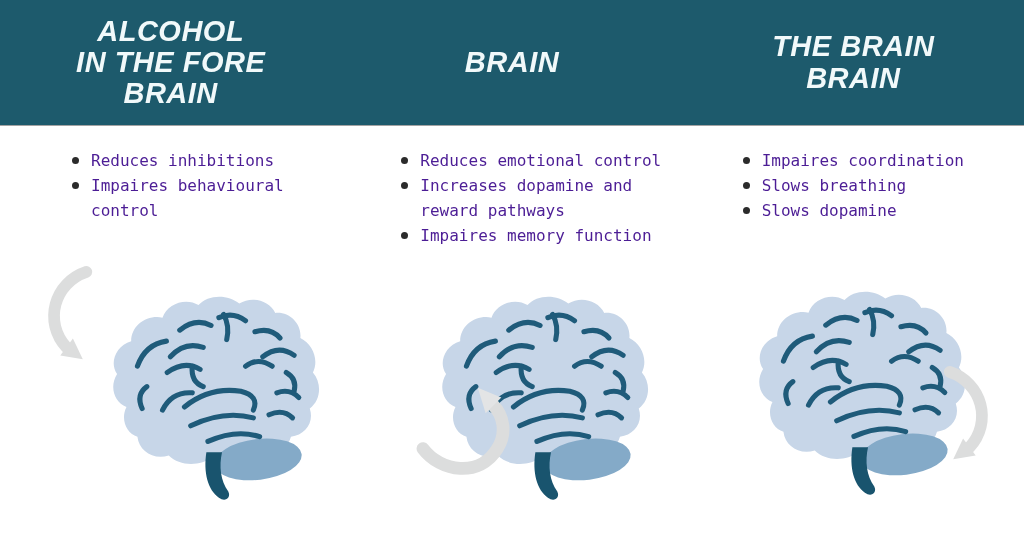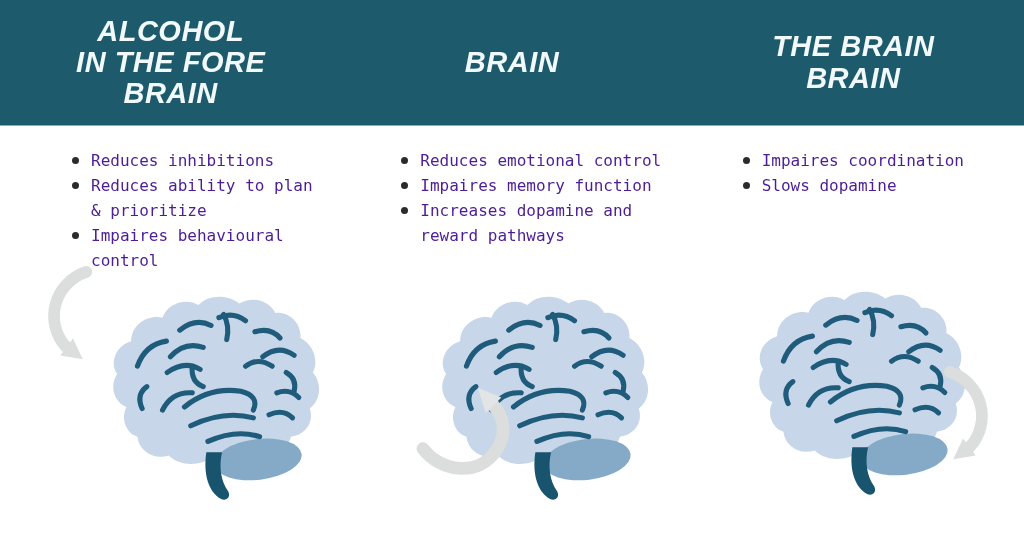--- a/index.html
+++ b/index.html
@@ -129,54 +129,54 @@
         <span>BRAIN</span>
       </div>
     </div>
   </div>
 
   <div class="content">
 
     <div class="col col-1">
       <ul class="bullets">
         <li>Reduces inhibitions</li>
-        <li>Reduces ability to plan &amp; prioritize</li>
         <li>Impaires behavioural control</li>
       </ul>
       <div class="figure">
         <svg class="brain" viewBox="0 0 300 270">
           <use href="#brain-shape"></use>
         </svg>
         <svg class="arrow arrow-1" viewBox="0 0 80 110">
           <path d="M56,6 C20,18 8,62 34,90" fill="none" stroke="#dcdddd" stroke-width="13" stroke-linecap="round"></path>
           <polygon points="52,103 27,99 41,80" fill="#dcdddd"></polygon>
         </svg>
       </div>
     </div>
 
     <div class="col col-2">
       <ul class="bullets">
         <li>Reduces emotional control</li>
+        <li>Increases dopamine and reward pathways</li>
         <li>Impaires memory function</li>
-        <li>Increases dopamine and reward pathways</li>
       </ul>
       <div class="figure">
         <svg class="brain" viewBox="0 0 300 270">
           <use href="#brain-shape"></use>
         </svg>
         <svg class="arrow arrow-2" viewBox="0 0 110 100">
           <path d="M8,72 C26,96 66,102 84,72 C94,56 90,38 80,28" fill="none" stroke="#dcdddd" stroke-width="13" stroke-linecap="round"></path>
           <polygon points="64,10 88,20 72,36" fill="#e3e4e5"></polygon>
         </svg>
       </div>
     </div>
 
     <div class="col col-3">
       <ul class="bullets">
         <li>Impaires coordination</li>
+        <li>Slows breathing</li>
         <li>Slows dopamine</li>
       </ul>
       <div class="figure">
         <svg class="brain" viewBox="0 0 300 270">
           <use href="#brain-shape"></use>
         </svg>
         <svg class="arrow arrow-3" viewBox="0 0 80 110">
           <path d="M24,6 C60,18 72,62 46,90" fill="none" stroke="#dcdddd" stroke-width="13" stroke-linecap="round"></path>
           <polygon points="28,103 53,99 39,80" fill="#dcdddd"></polygon>
         </svg>

